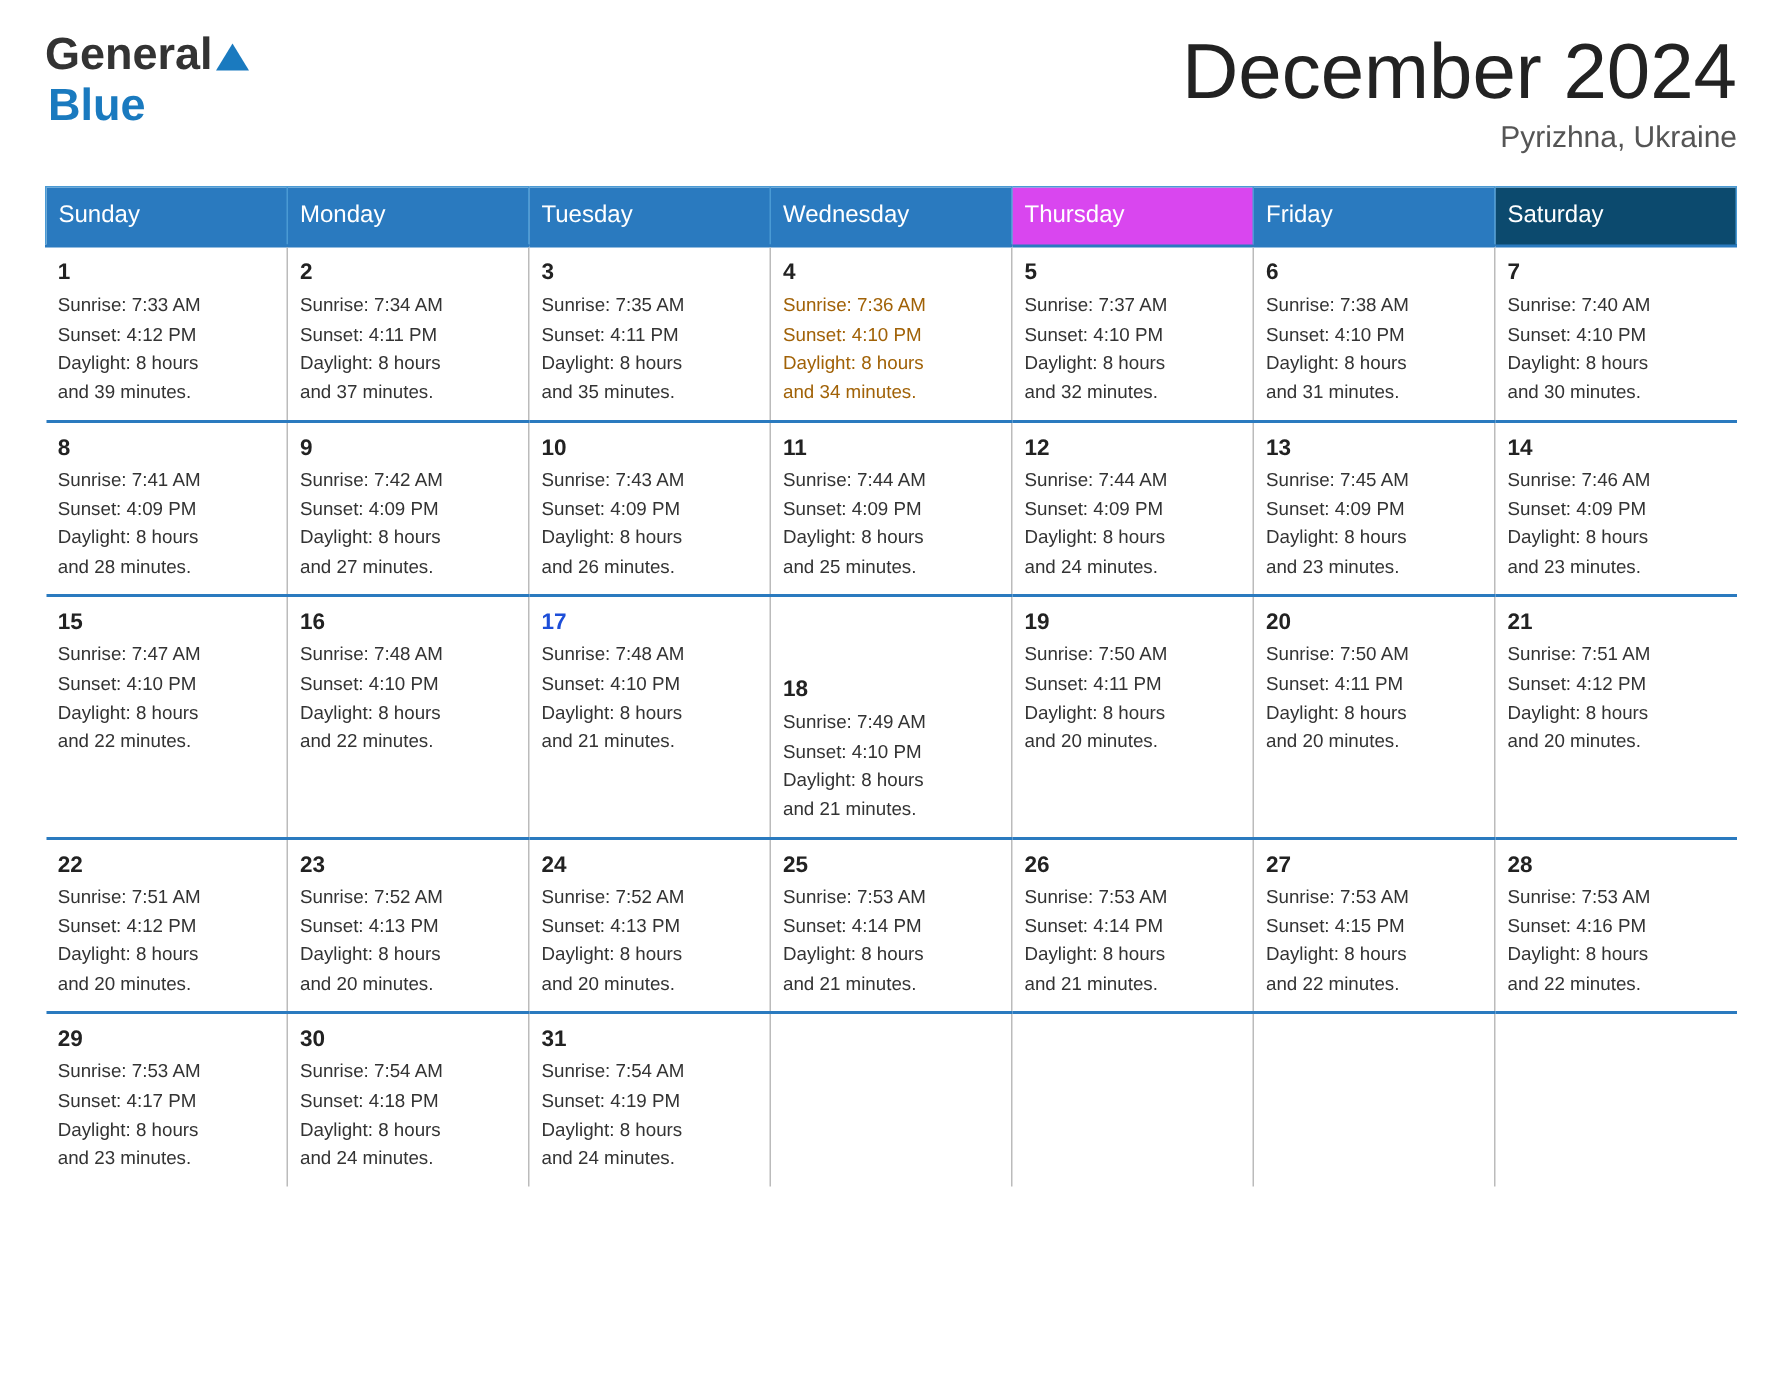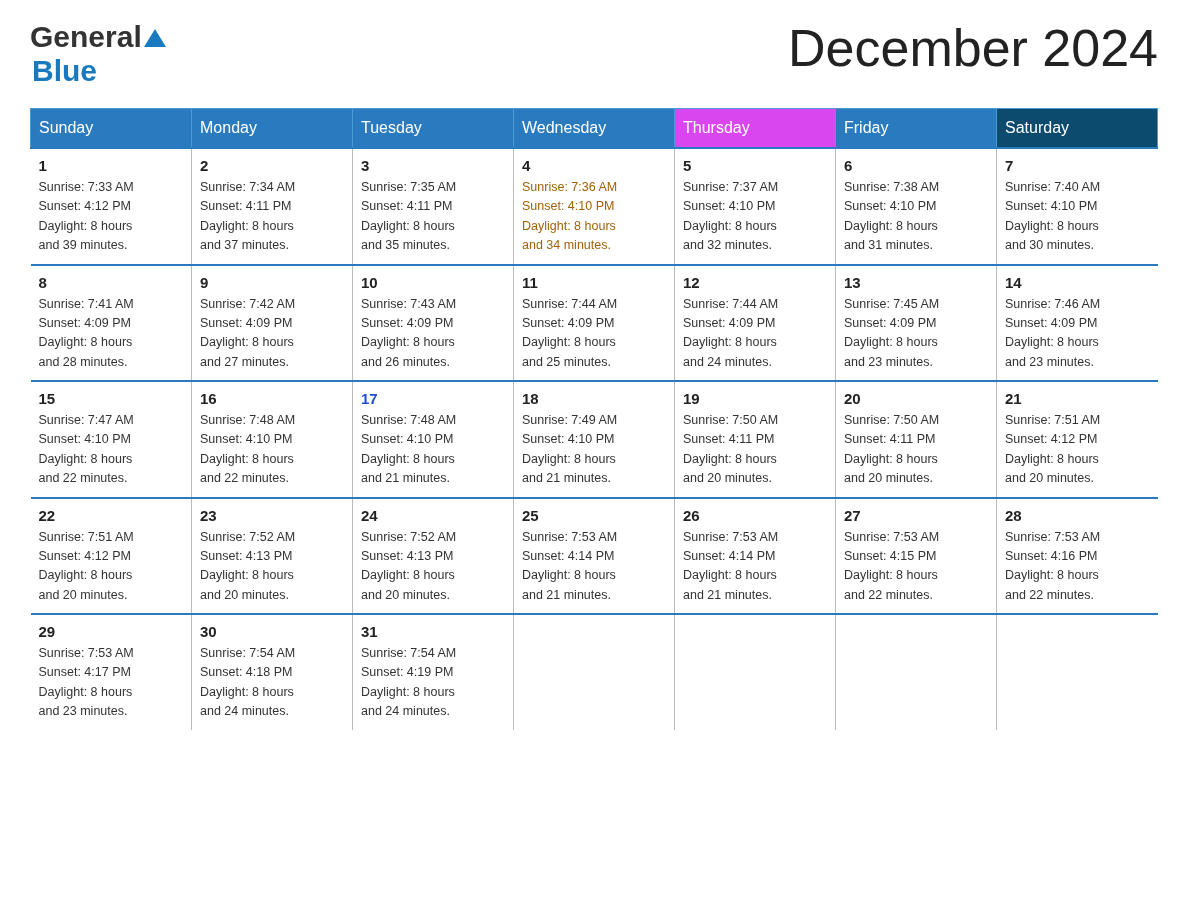--- a/index.html
+++ b/index.html
@@ -107,20 +107,21 @@
       <svg width="22" height="22" viewBox="0 0 22 22" style="margin-left:2px;margin-top:2px;">
         <polygon points="11,2 22,20 0,20" fill="#1a7abf"></polygon>
       </svg>
     </div>
     <div>
       <span style="font-size:30px;font-weight:bold;color:#1a7abf;margin-left:2px;">Blue</span>
     </div>
   </div>
   <div class="title-section">
     <div class="month-title">December 2024</div>
+    <div class="location">Pyrizhna, Ukraine</div>
   </div>
 </div>
 
 <table style="border-collapse:collapse;width:100%;">
   <thead>
     <tr>
     <th style="background-color: rgb(42, 122, 191); color: white; padding: 10px 8px; text-align: left; font-size: 16px; font-weight: normal; border: 1px solid rgb(74, 154, 212);">Sunday</th>
         <th style="background-color: rgb(42, 122, 191); color: white; padding: 10px 8px; text-align: left; font-size: 16px; font-weight: normal; border: 1px solid rgb(74, 154, 212);">Monday</th>
         <th style="background-color: rgb(42, 122, 191); color: white; padding: 10px 8px; text-align: left; font-size: 16px; font-weight: normal; border: 1px solid rgb(74, 154, 212);">Tuesday</th>
         <th style="background-color: rgb(42, 122, 191); color: white; padding: 10px 8px; text-align: left; font-size: 16px; font-weight: normal; border: 1px solid rgb(74, 154, 212);">Wednesday</th>
@@ -197,21 +198,21 @@
         </td>
         <td style="border-top: 2px solid rgb(42, 122, 191); border-right: 1px solid rgb(187, 187, 187); border-left: none; border-bottom: none; padding: 8px; vertical-align: top; height: 115px;">
           <div class="day-num" style="font-size:15px;font-weight:bold;margin-bottom:4px;color:#222;">16</div>
           <div class="day-info" style="font-size:12.5px;line-height:1.55;color:#333;">Sunrise: 7:48 AM<br>Sunset: 4:10 PM<br>Daylight: 8 hours<br>and 22 minutes.</div>
         </td>
         <td style="border-top: 2px solid rgb(42, 122, 191); border-right: 1px solid rgb(187, 187, 187); border-left: none; border-bottom: none; padding: 8px; vertical-align: top; height: 115px;">
           <div class="day-num" style="font-size:15px;font-weight:bold;margin-bottom:4px;color:#1d4ed8;">17</div>
           <div class="day-info" style="font-size:12.5px;line-height:1.55;color:#333;">Sunrise: 7:48 AM<br>Sunset: 4:10 PM<br>Daylight: 8 hours<br>and 21 minutes.</div>
         </td>
         <td style="border-top: 2px solid rgb(42, 122, 191); border-right: 1px solid rgb(187, 187, 187); border-left: none; border-bottom: none; padding: 8px; vertical-align: top; height: 115px;">
-          <div class="day-num" style="font-size:15px;font-weight:bold;margin-bottom:4px;color:#222;">18</div>
+          <div class="day-num" style="font-size:15px;font-weight:bold;margin-bottom:4px;color:#222;margin-top:45px;">18</div>
           <div class="day-info" style="font-size:12.5px;line-height:1.55;color:#333;">Sunrise: 7:49 AM<br>Sunset: 4:10 PM<br>Daylight: 8 hours<br>and 21 minutes.</div>
         </td>
         <td style="border-top: 2px solid rgb(42, 122, 191); border-right: 1px solid rgb(187, 187, 187); border-left: none; border-bottom: none; padding: 8px; vertical-align: top; height: 115px;">
           <div class="day-num" style="font-size:15px;font-weight:bold;margin-bottom:4px;color:#222;">19</div>
           <div class="day-info" style="font-size:12.5px;line-height:1.55;color:#333;">Sunrise: 7:50 AM<br>Sunset: 4:11 PM<br>Daylight: 8 hours<br>and 20 minutes.</div>
         </td>
         <td style="border-top: 2px solid rgb(42, 122, 191); border-right: 1px solid rgb(187, 187, 187); border-left: none; border-bottom: none; padding: 8px; vertical-align: top; height: 115px;">
           <div class="day-num" style="font-size:15px;font-weight:bold;margin-bottom:4px;color:#222;">20</div>
           <div class="day-info" style="font-size:12.5px;line-height:1.55;color:#333;">Sunrise: 7:50 AM<br>Sunset: 4:11 PM<br>Daylight: 8 hours<br>and 20 minutes.</div>
         </td>

